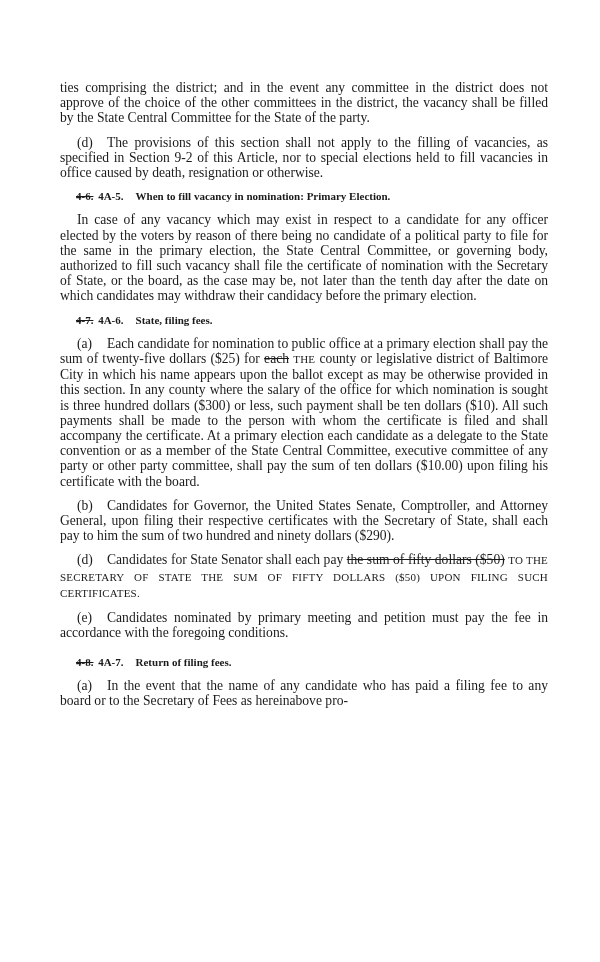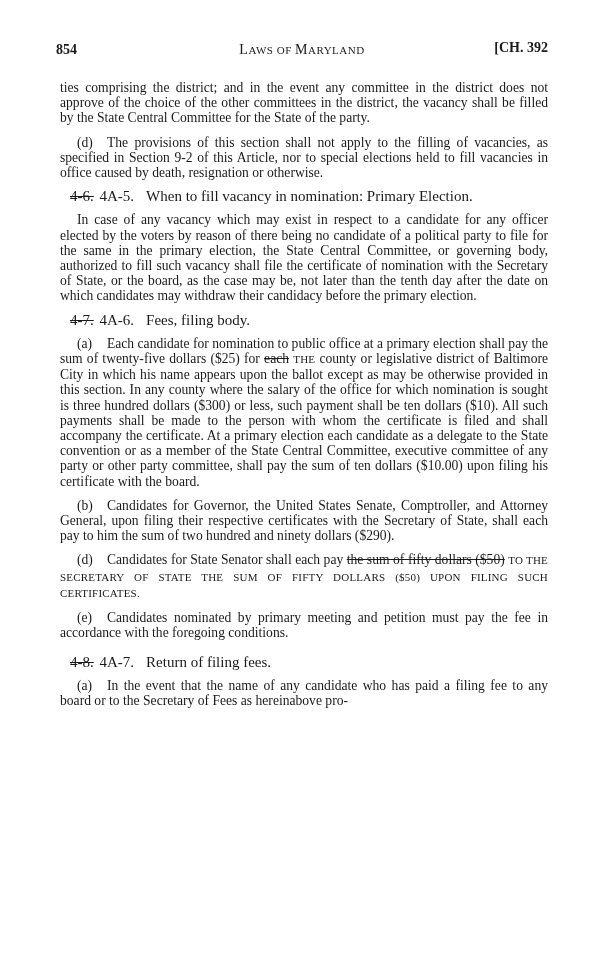--- a/index.html
+++ b/index.html
@@ -10,49 +10,44 @@
             font-family: "Liberation Serif", serif; font-size: 14px; }
   .header .num { position: absolute; left: 0; top: 0; font-weight: bold; }
   .header .title { position: absolute; left: 0; right: 0; top: 0; text-align: center; letter-spacing: 0.5px; }
   .header .title .sc { font-size: 11px; }
   .header .ch { position: absolute; right: 0; top: -2px; font-weight: bold; }
   .body { position: absolute; left: 60px; top: 80px; width: 488px;
           font-family: "Liberation Serif", serif; font-size: 13.6px; line-height: 15.2px; }
   p { margin: 0 0 9px 0; text-align: justify; }
   p.ind { text-indent: 17px; }
   .lbl { display: inline-block; width: 30px; text-indent: 0; }
-  h3 { margin: 8px 0 8px 10px; font-size: 15px; font-weight: normal; }
+  h3 { margin: 8px 0 8px 16px; font-size: 11px; font-weight: bold; }
   h3 .old { text-decoration: line-through; margin-right: 2px; }
   h3 .sec { margin-right: 12px; }
   .strike { text-decoration: line-through; margin-top: 46px; }
   .caps { font-size: 11px; letter-spacing: 0.2px; }
 </style>
 </head>
 <body>
 
 <div class="page">
 
-  <div class="header">
-    <span class="num">854</span>
-    <span class="title"><span>L</span><span class="sc">AWS OF </span><span>M</span><span class="sc">ARYLAND</span></span>
-    <span class="ch">[CH. 392</span>
-  </div>
 
   <div class="body">
 
     <p>ties comprising the district; and in the event any committee in the district does not approve of the choice of the other committees in the district, the vacancy shall be filled by the State Central Committee for the State of the party.</p>
 
 
     <p class="ind"><span class="lbl">(d)</span><span>The provisions of this section shall not apply to the filling of vacancies, as specified in Section 9-2 of this Article, nor to special elections held to fill vacancies in office caused by death, resignation or otherwise.</span></p>
 
     <h3><span class="old">4-6.</span> <span class="sec">4A-5.</span><span>When to fill vacancy in nomination: Primary Election.</span></h3>
 
     <p class="ind">In case of any vacancy which may exist in respect to a candidate for any officer elected by the voters by reason of there being no candidate of a political party to file for the same in the primary election, the State Central Committee, or governing body, authorized to fill such vacancy shall file the certificate of nomination with the Secretary of State, or the board, as the case may be, not later than the tenth day after the date on which candidates may withdraw their candidacy before the primary election.</p>
 
-    <h3><span class="old">4-7.</span> <span class="sec">4A-6.</span><span>Fees, filing body.</span></h3>
+    <h3><span class="old">4-7.</span> <span class="sec">4A-6.</span><span>State, filing fees.</span></h3>
 
     <p class="ind"><span class="lbl">(a)</span><span>Each candidate for nomination to public office at a primary election shall pay the sum of twenty-five dollars ($25) for</span> <span class="strike">each</span> <span class="caps">THE</span> <span>county or legislative district of Baltimore City in which his name appears upon the ballot except as may be otherwise provided in this section. In any county where the salary of the office for which nomination is sought is three hundred dollars ($300) or less, such payment shall be ten dollars ($10). All such payments shall be made to the person with whom the certificate is filed and shall accompany the certificate. At a primary election each candidate as a delegate to the State convention or as a member of the State Central Committee, executive committee of any party or other party committee, shall pay the sum of ten dollars ($10.00) upon filing his certificate with the board.</span></p>
 
     <p class="ind"><span class="lbl">(b)</span><span>Candidates for Governor, the United States Senate, Comptroller, and Attorney General, upon filing their respective certificates with the Secretary of State, shall each pay to him the sum of two hundred and ninety dollars ($290).</span></p>
 
 
     <p class="ind"><span class="lbl">(d)</span><span>Candidates for State Senator shall each pay</span> <span class="strike">the sum of fifty dollars ($50)</span> <span class="caps">TO THE SECRETARY OF STATE THE SUM OF FIFTY DOLLARS ($50) UPON FILING SUCH CERTIFICATES.</span></p>
 
     <p class="ind"><span class="lbl">(e)</span><span>Candidates nominated by primary meeting and petition must pay the fee in accordance with the foregoing conditions.</span></p>
 

